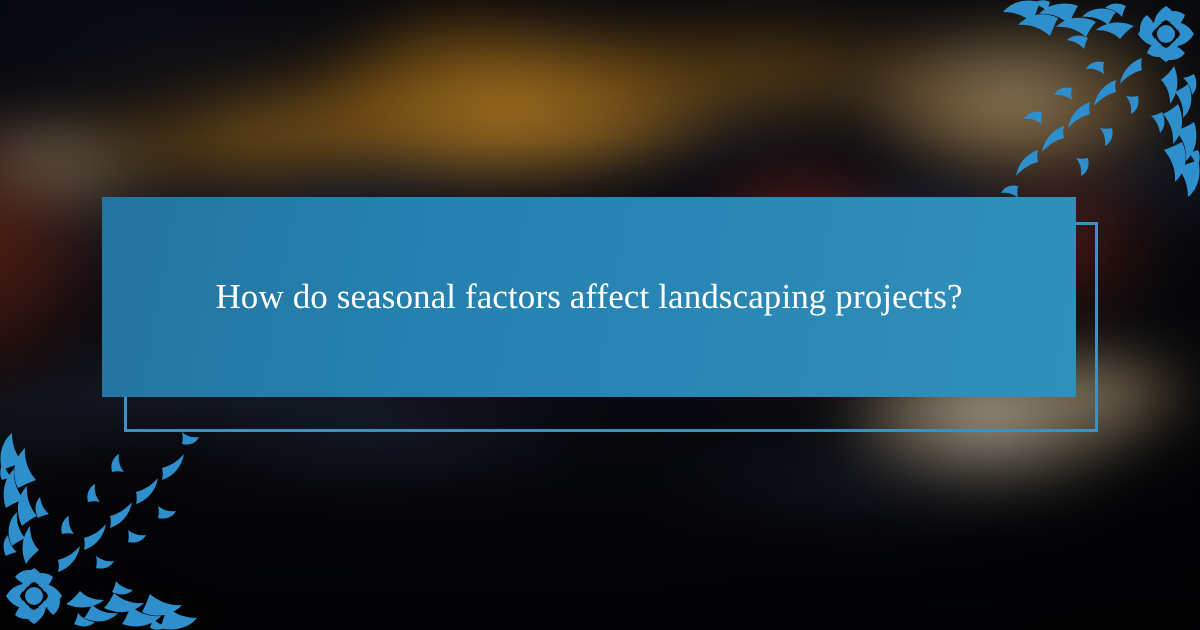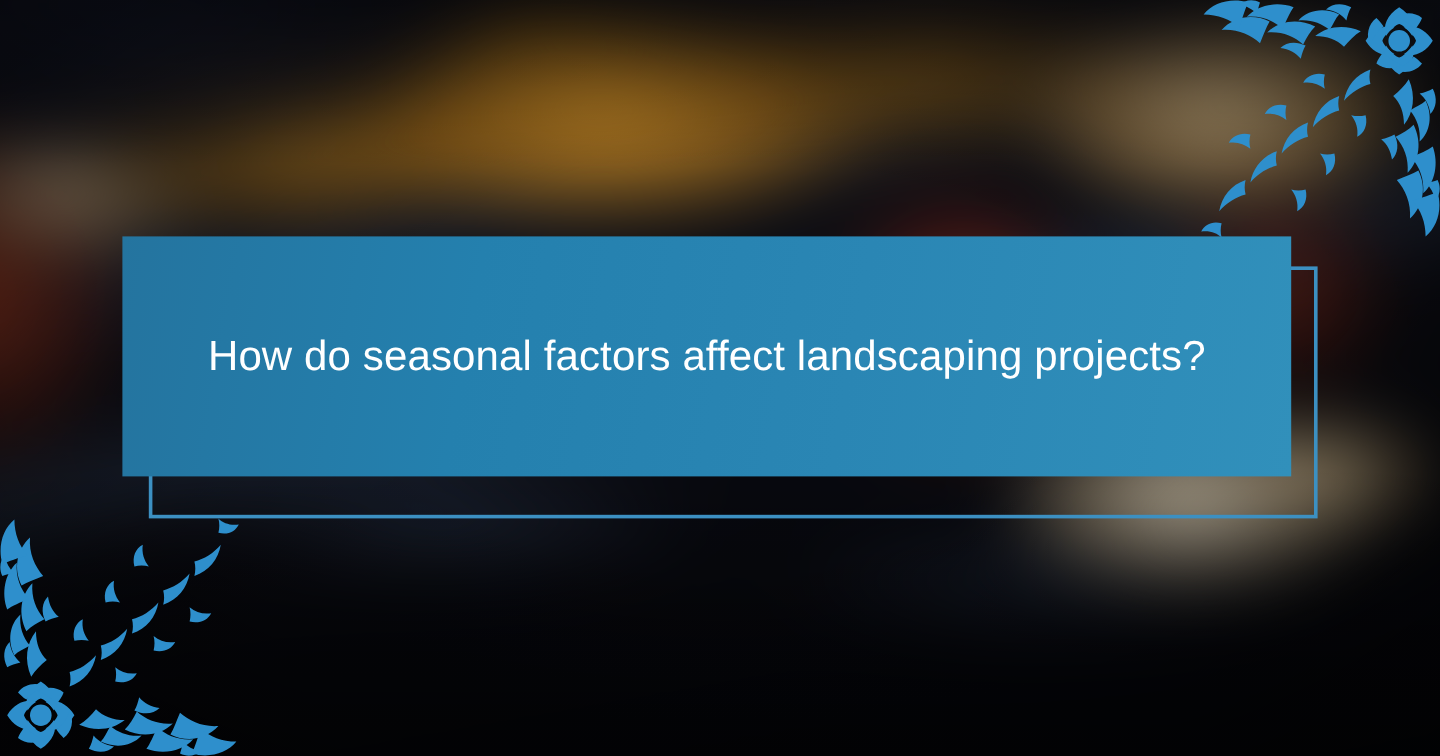--- a/index.html
+++ b/index.html
@@ -94,21 +94,21 @@
     height: 200px;
     background: linear-gradient(100deg, #24749f 0%, #2480ae 30%, #2a86b4 62%, #3190bb 100%);
     display: flex;
     align-items: center;
     justify-content: center;
     box-sizing: border-box;
     padding: 0 46px;
   }
   .title-text {
     color: #ffffff;
-    font-family: Liberation Sans, sans-serif;
+    font-family: Liberation Serif, serif;
     font-size: 35px;
     font-weight: 400;
     line-height: 1.55;
     text-align: center;
     letter-spacing: 0.1px;
     margin: 0;
     text-rendering: geometricPrecision;
   }
 </style>
 </head>

